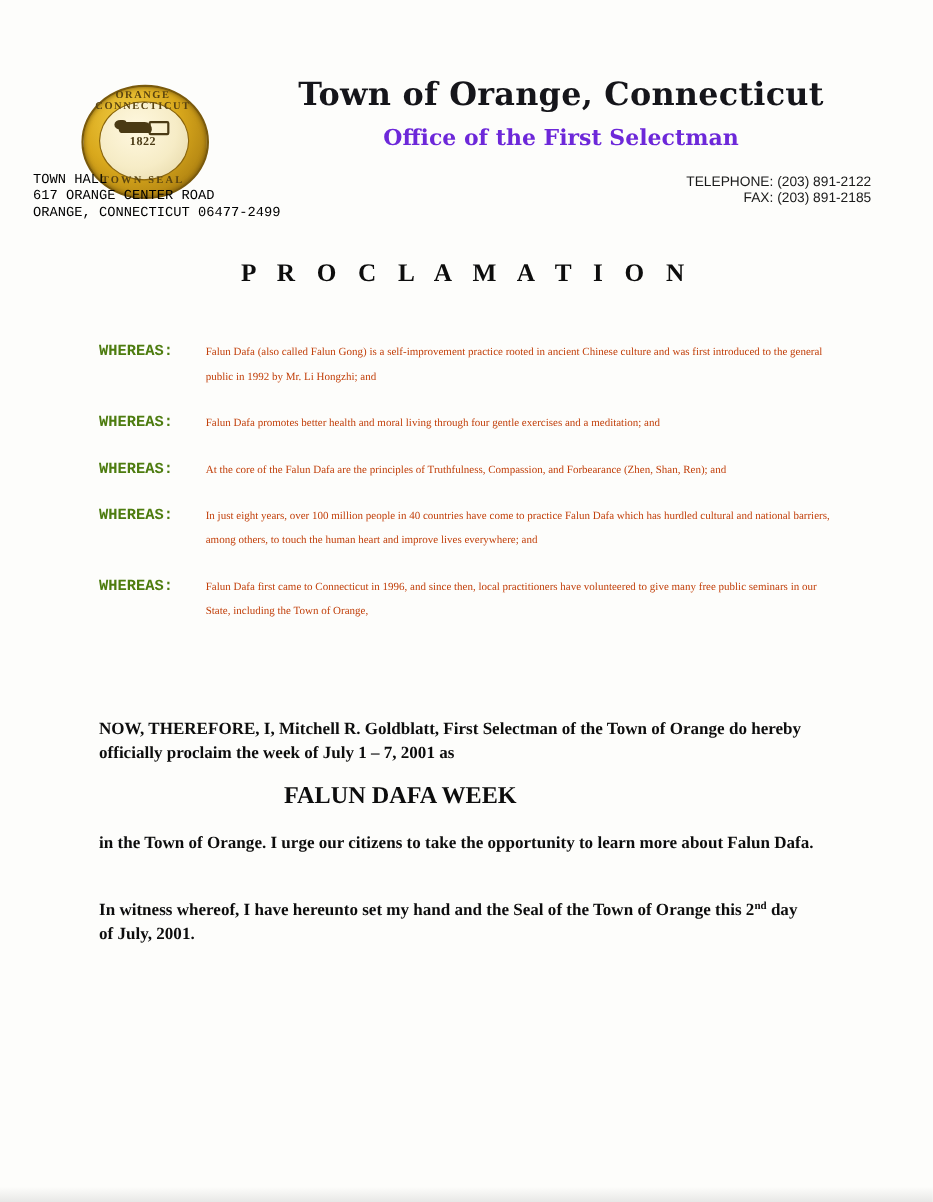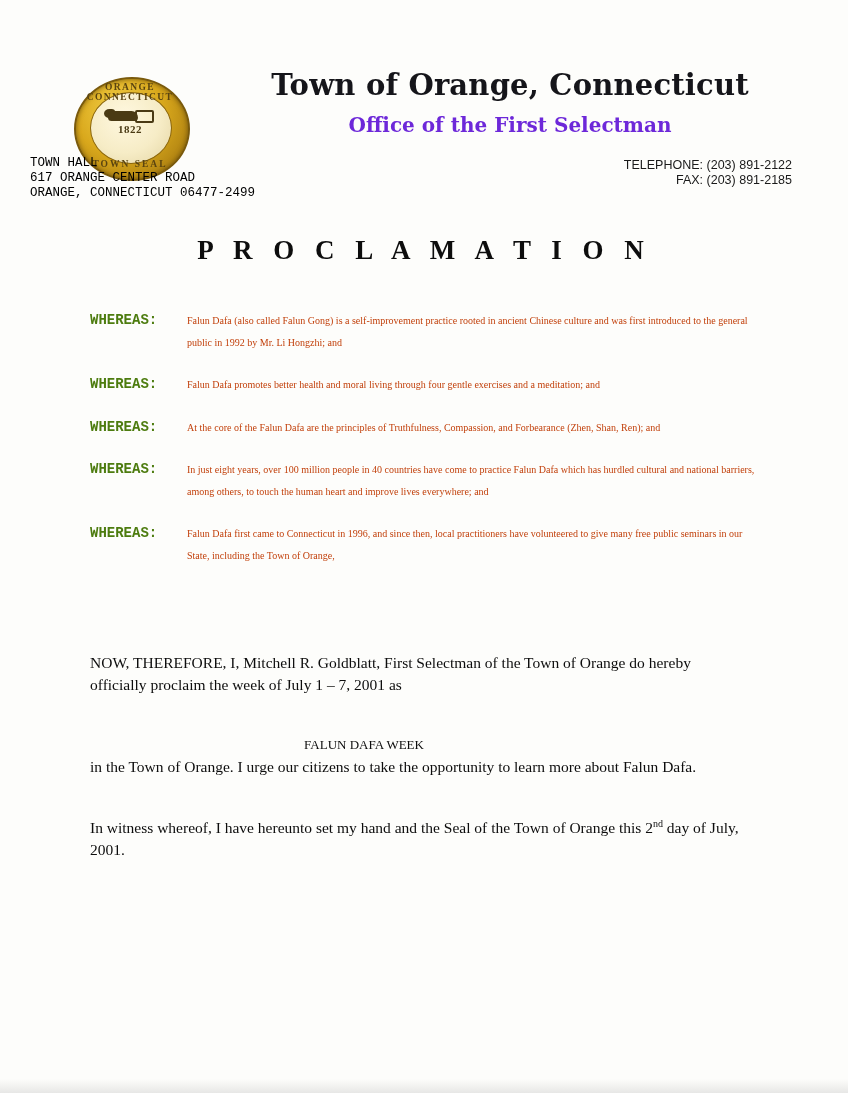--- a/index.html
+++ b/index.html
@@ -169,21 +169,21 @@
   }
 
   
   .doc-heading {
     position: absolute;
     left: 0; right: 0;
     top: 235px;
     text-align: center;
     font-family: "Liberation Serif", serif;
     font-weight: bold;
-    font-size: 27px;
+    font-size: 23px;
     letter-spacing: 7px;
     color: #0d0d0d;
   }
 
   .clauses {
     position: absolute;
     left: 90px;
     top: 310px;
     width: 668px;
   }
@@ -204,27 +204,27 @@
     font-weight: normal;
     font-size: 10px;
     line-height: 21.5px;
     color: #c2410c;
   }
 
   .para {
     position: absolute;
     left: 90px;
     width: 650px;
-    font-weight: normal;
+    font-weight: bold;
     font-size: 15.5px;
     line-height: 21.5px;
     color: #0d0d0d;
   }
   .p-now   { top: 652px; }
-  .p-week  { top: 712px; left: 0; width: 728px; text-align: center; font-size: 13px; margin-top: 22px; }
+  .p-week  { top: 712px; left: 0; width: 728px; text-align: center; font-size: 22px; }
   .p-urge  { top: 756px; }
   .p-witness { top: 813px; }
 
   sup { font-size: 10px; vertical-align: super; }
 
   
   .sig-area {
     position: absolute;
     left: 0; top: 865px;
     width: 848px;

